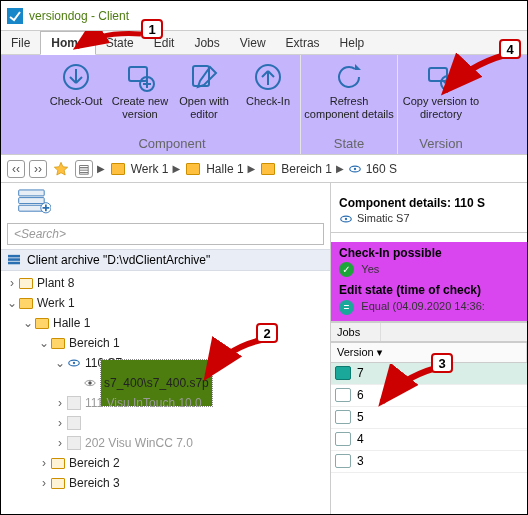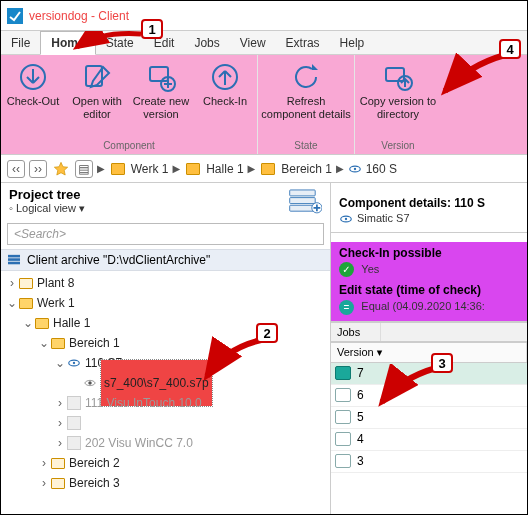--- a/index.html
+++ b/index.html
@@ -14,21 +14,21 @@
     border: 1px solid #000;
     position: relative;
   }
   .titlebar {
     height: 30px;
     display: flex;
     align-items: center;
     padding: 0 6px;
     border-bottom: 1px solid #ccc;
     background: #fff;
-    color: #ef4444;
+    color: #4d7c0f;
   }
   .titlebar .app-icon {
     width: 16px; height: 16px;
     margin-right: 6px;
     display: flex; align-items:center; justify-content:center;
   }
   .menubar {
     height: 24px;
     display: flex;
     align-items: stretch;
@@ -45,37 +45,38 @@
     background: #fff;
     border: 1px solid #bbb;
     border-bottom: 1px solid #fff;
     margin-bottom: -1px;
     font-weight: bold;
   }
   .ribbon {
     display: flex;
     border-bottom: 1px solid #ccc;
     height: 100px;
-    background: #f9a8d4;
+    background: #c4b5fd;
+    justify-content: center;
   }
   .ribbon-group {
     border-right: 1px solid #e5e5e5;
     display: flex;
     flex-direction: column;
     align-items: center;
   }
   .ribbon-buttons { display:flex; flex:1; }
   .ribbon-btn {
     width: 64px;
     display:flex; flex-direction:column; align-items:center; justify-content:flex-start;
     padding: 6px 2px 2px 2px; text-align:center; cursor:pointer;
   }
   .ribbon-btn .icon { width:32px; height:32px; margin-bottom:2px; display:flex; align-items:center; justify-content:center; }
   .ribbon-btn .lbl { font-size:11px; line-height:1.15; color:#222; }
-  .ribbon-group-label { font-size:10px; color:#666; padding:2px 0 3px; }
+  .ribbon-group-label { font-size:13px; color:#666; padding:2px 0 3px; }
   .breadcrumb {
     height: 28px;
     border-bottom: 1px solid #ccc;
     display:flex; align-items:center; gap:4px;
     padding: 0 6px;
     background:#fff;
   }
   .bc-btn { width:18px; height:18px; border:1px solid #999; border-radius:3px; display:flex; align-items:center; justify-content:center; color:#555; cursor:pointer;}
   .bc-folder { width:14px; height:12px; background:#ffbf3f; border:1px solid #cc8f00; border-radius:1px; display:inline-block; margin:0 2px;}
   .bc-chevron { color:#555; font-size:10px; }
@@ -111,21 +112,21 @@
   .tree .row { display:flex; align-items:center; height:20px; white-space:nowrap; }
   .tw { width:14px; text-align:center; color:#666; cursor:pointer; }
   .fld-closed, .fld-open {
     width:14px; height:11px; border:1px solid #cc8f00; border-radius:1px; margin-right:4px;
   }
   .fld-closed { background:#fff3d6; }
   .fld-open { background:#ffd469; }
   .node-label { color:#222; }
   .muted { color:#9a9a9a; }
   .sel {
-    background:#ef4444;
+    background:#4d7c0f;
     outline:1px dotted #888;
     padding:16px 3px;
   }
   .right .section {
     border-bottom:1px solid #ccc;
     padding:4px 8px 6px 8px;
     margin-top:9px;
   }
   .right .hdr { font-weight:bold; font-size:12px; margin-bottom:2px; white-space:nowrap; }
   .pill {
@@ -192,35 +193,35 @@
           <svg width="32" height="32" viewBox="0 0 32 32">
               <circle cx="16" cy="16" r="12" fill="none" stroke="#2b6fb3" stroke-width="2"></circle>
               <path d="M10 16 L16 22 M16 22 L16 8 M16 22 L22 16" stroke="#2b6fb3" stroke-width="2" fill="none"></path>
             </svg>
         </span>
         <span class="lbl">Check-Out</span>
       </div>
       <div class="ribbon-btn">
         <span class="icon">
           <svg width="32" height="32" viewBox="0 0 32 32">
-              <rect x="5" y="5" width="16" height="20" rx="2" fill="none" stroke="#2b6fb3" stroke-width="2"></rect>
-              <path d="M22 6 L28 12 L16 24 L10 26 L12 20 Z" fill="none" stroke="#2b6fb3" stroke-width="2"></path>
-            </svg>
-        </span>
-        <span class="lbl">Open with editor</span>
-      </div>
-      <div class="ribbon-btn">
-        <span class="icon">
-          <svg width="32" height="32" viewBox="0 0 32 32">
               <rect x="5" y="6" width="18" height="14" rx="2" fill="none" stroke="#2b6fb3" stroke-width="2"></rect>
               <circle cx="23" cy="23" r="7" fill="none" stroke="#2b6fb3" stroke-width="2"></circle>
               <path d="M23 19 V27 M19 23 H27" stroke="#2b6fb3" stroke-width="2"></path>
             </svg>
         </span>
         <span class="lbl">Create new version</span>
+      </div>
+      <div class="ribbon-btn">
+        <span class="icon">
+          <svg width="32" height="32" viewBox="0 0 32 32">
+              <rect x="5" y="5" width="16" height="20" rx="2" fill="none" stroke="#2b6fb3" stroke-width="2"></rect>
+              <path d="M22 6 L28 12 L16 24 L10 26 L12 20 Z" fill="none" stroke="#2b6fb3" stroke-width="2"></path>
+            </svg>
+        </span>
+        <span class="lbl">Open with editor</span>
       </div>
       <div class="ribbon-btn">
         <span class="icon">
           <svg width="32" height="32" viewBox="0 0 32 32">
               <circle cx="16" cy="16" r="12" fill="none" stroke="#2b6fb3" stroke-width="2"></circle>
               <path d="M10 16 L16 10 M16 10 L16 24 M16 10 L22 16" stroke="#2b6fb3" stroke-width="2" fill="none"></path>
             </svg>
         </span>
         <span class="lbl">Check-In</span>
       </div>
@@ -285,26 +286,20 @@
         <circle cx="12" cy="12" r="2" fill="#2b6fb3"></circle>
       </svg>
   </span>
   <span class="bc-label">160 S</span>
 </div>
 
 <div class="main">
 
   <div class="left">
     <div class="panel-header">
-      <div style="flex:1">
-        <div class="title">Project tree</div>
-        <div class="view-toggle">
-          ◦ <span>Logical view</span> ▾
-        </div>
-      </div>
       <span class="server-icon">
         <svg width="34" height="28" viewBox="0 0 40 32">
             <rect x="2" y="3" width="30" height="7" rx="1" fill="#e7eef6" stroke="#2b6fb3"></rect>
             <rect x="2" y="12" width="30" height="7" rx="1" fill="#e7eef6" stroke="#2b6fb3"></rect>
             <rect x="2" y="21" width="30" height="7" rx="1" fill="#e7eef6" stroke="#2b6fb3"></rect>
             <circle cx="34" cy="24" r="6" fill="#fff" stroke="#2b6fb3"></circle>
             <path d="M34 20 V28 M30 24 H38" stroke="#2b6fb3" stroke-width="2"></path>
           </svg>
       </span>
     </div>

